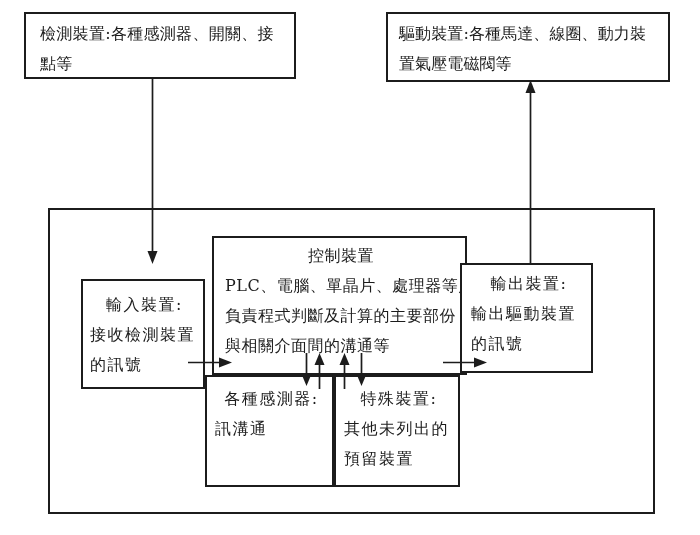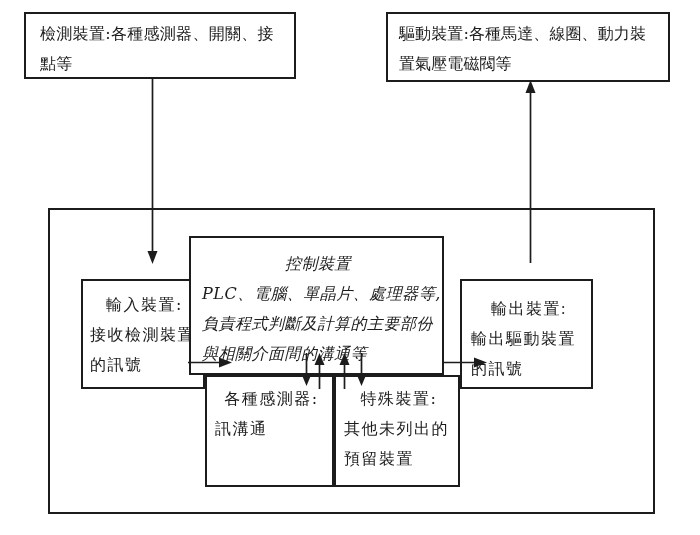--- a/index.html
+++ b/index.html
@@ -23,22 +23,22 @@
     font-size: 16px;
     line-height: 30px;
   }
   .ln { white-space: nowrap; }
   .ctr { text-align: center; }
 
   .detect  { left: 24px;  top: 12px;  width: 272px; height: 67px;  padding: 5px 13px 0 14px; letter-spacing: 0.3px; }
   .drive   { left: 374px; top: 12px;  width: 284px; height: 70px;  padding: 5px 10px 0 11px; letter-spacing: 0.1px; margin-left: 12px; }
   .outer   { left: 48px;  top: 208px; width: 607px; height: 306px; background: transparent; }
   .input   { left: 81px;  top: 279px; width: 124px; height: 110px; padding: 9px 4px 0 7px;  letter-spacing: 1.5px; }
-  .control { left: 189px; top: 236px; width: 255px; height: 139px; padding: 11px 8px 0 11px; letter-spacing: 0.5px; font-style: italic; }
-  .output  { left: 460px; top: 279px; width: 133px; height: 110px; padding: 13px 4px 0 9px;  letter-spacing: 1.5px; font-family: Liberation Serif, serif; }
+  .control { left: 212px; top: 236px; width: 255px; height: 139px; padding: 3px 8px 0 11px; letter-spacing: 0.5px; }
+  .output  { left: 460px; top: 263px; width: 133px; height: 110px; padding: 4px 4px 0 9px;  letter-spacing: 1.5px; }
   .comm    { left: 205px; top: 375px; width: 129px; height: 112px; padding: 7px 4px 0 8px;  letter-spacing: 1.5px; }
   .special { left: 334px; top: 375px; width: 126px; height: 112px; padding: 7px 4px 0 8px;  letter-spacing: 1.5px; }
 
   .arrows {
     position: absolute;
     left: 0; top: 0;
     width: 700px; height: 535px;
     pointer-events: none;
     z-index: 5;
   }

